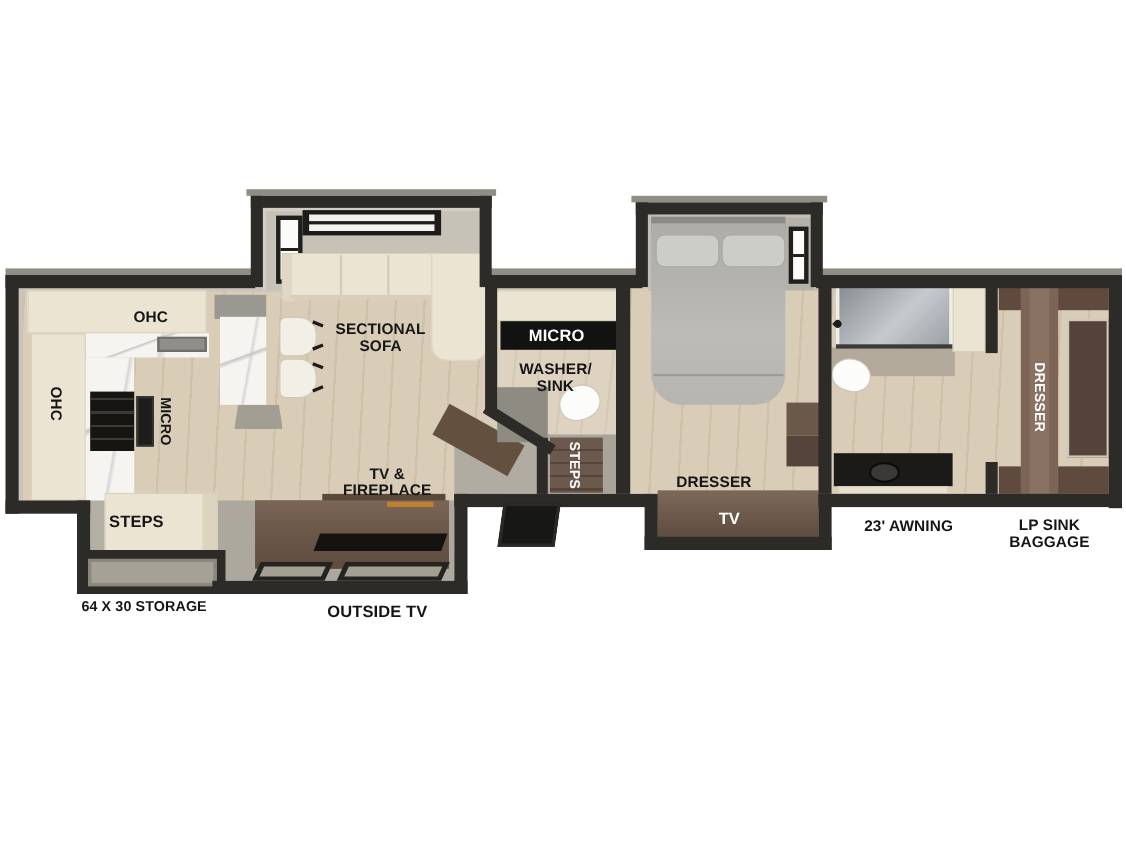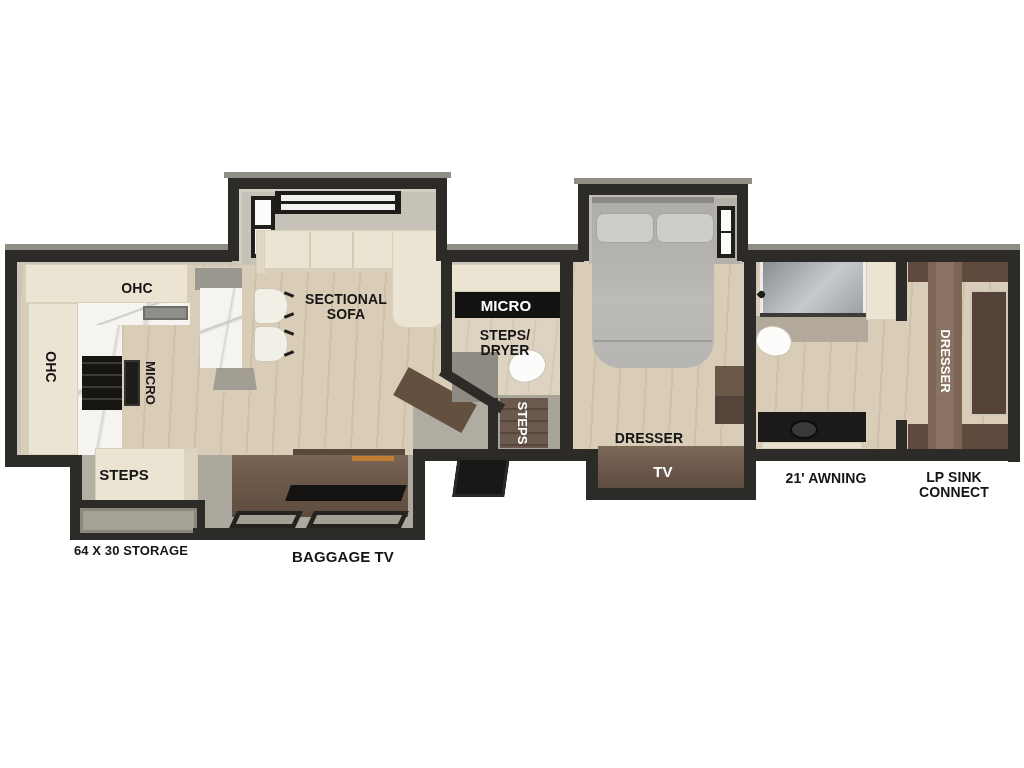--- a/index.html
+++ b/index.html
@@ -183,27 +183,31 @@
       <span>MICRO</span>
     </div>
   <div class="lbl lg" style="left:64px;top:467px;width:120px;">
       <span>STEPS</span>
     </div>
 
   <div class="lbl" style="left:286px;top:292px;width:120px;">
     <span>SECTIONAL</span>
       <span>SOFA</span>
     </div>
+  <div class="lbl" style="left:292px;top:423px;width:120px;">
+    <span>TV &amp;</span>
+      <span>FIREPLACE</span>
+    </div>
 
   <div class="lbl lg white" style="left:446px;top:298px;width:120px;">
       <span>MICRO</span>
     </div>
   <div class="lbl" style="left:445px;top:328px;width:120px;">
-    <span>STEPS/</span>
-      <span>DRYER</span>
+    <span>WASHER/</span>
+      <span>SINK</span>
     </div>
   <div class="lbl vlbl sm white" style="left:492px;top:416px;width:60px;height:14px;">
       <span>STEPS</span>
     </div>
 
   <div class="lbl" style="left:589px;top:431px;width:120px;">
       <span>DRESSER</span>
     </div>
   <div class="lbl lg white" style="left:603px;top:464px;width:120px;">
       <span>TV</span>
@@ -211,23 +215,23 @@
 
   <div class="abs" style="left:758px;top:291px;width:7px;height:7px;background:#1c1c1a;border-radius:50% 50% 50% 0;transform:rotate(45deg);"></div>
   <div class="lbl vlbl sm white" style="left:905px;top:354px;width:80px;height:14px;">
       <span>DRESSER</span>
     </div>
 
   <div class="lbl sm" style="left:41px;top:544px;width:180px;">
       <span>64 X 30 STORAGE</span>
     </div>
   <div class="lbl lg" style="left:263px;top:549px;width:160px;">
-      <span>BAGGAGE TV</span>
+      <span>OUTSIDE TV</span>
     </div>
   <div class="lbl" style="left:746px;top:471px;width:160px;">
-      <span>21' AWNING</span>
+      <span>23' AWNING</span>
     </div>
   <div class="lbl" style="left:894px;top:470px;width:120px;">
     <span>LP SINK</span>
-      <span>CONNECT</span>
+      <span>BAGGAGE</span>
     </div>
 
 </div>
 
 </body></html>

